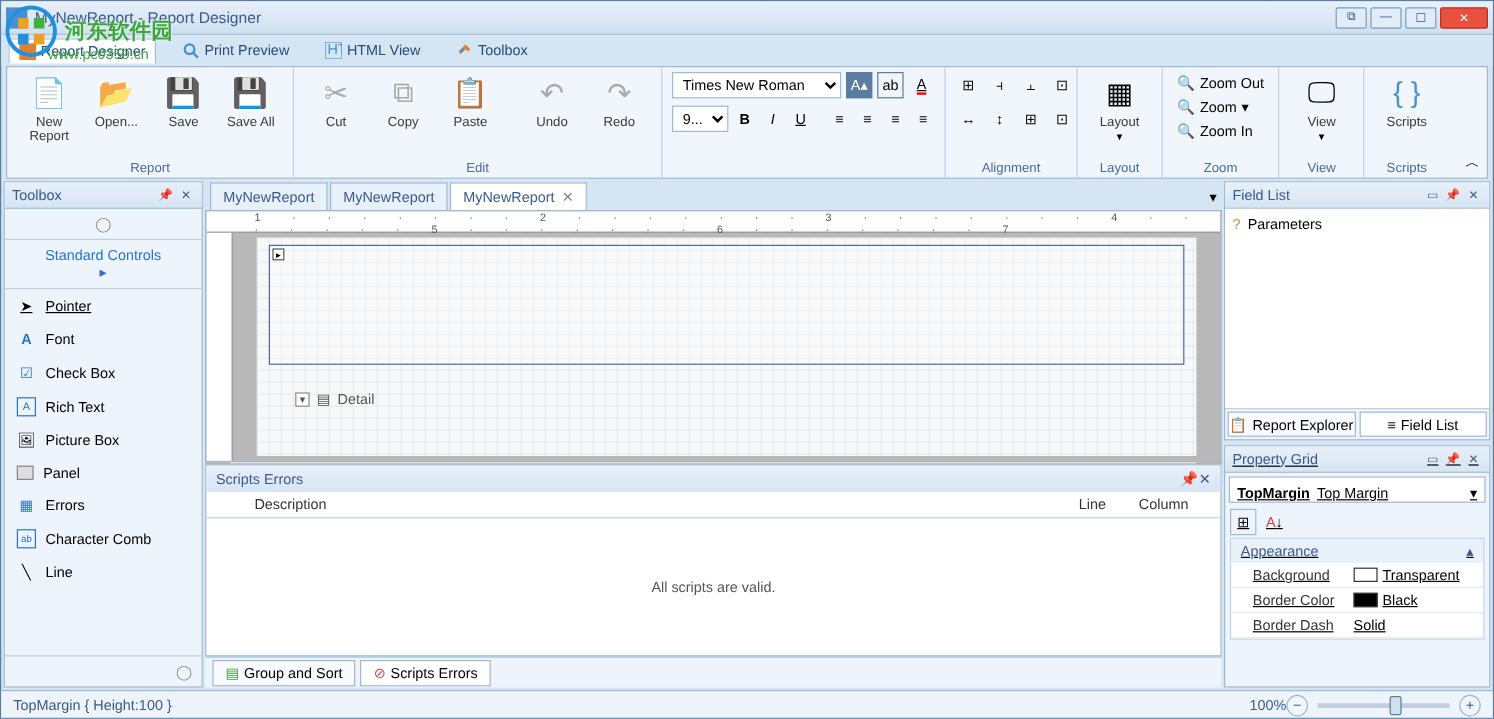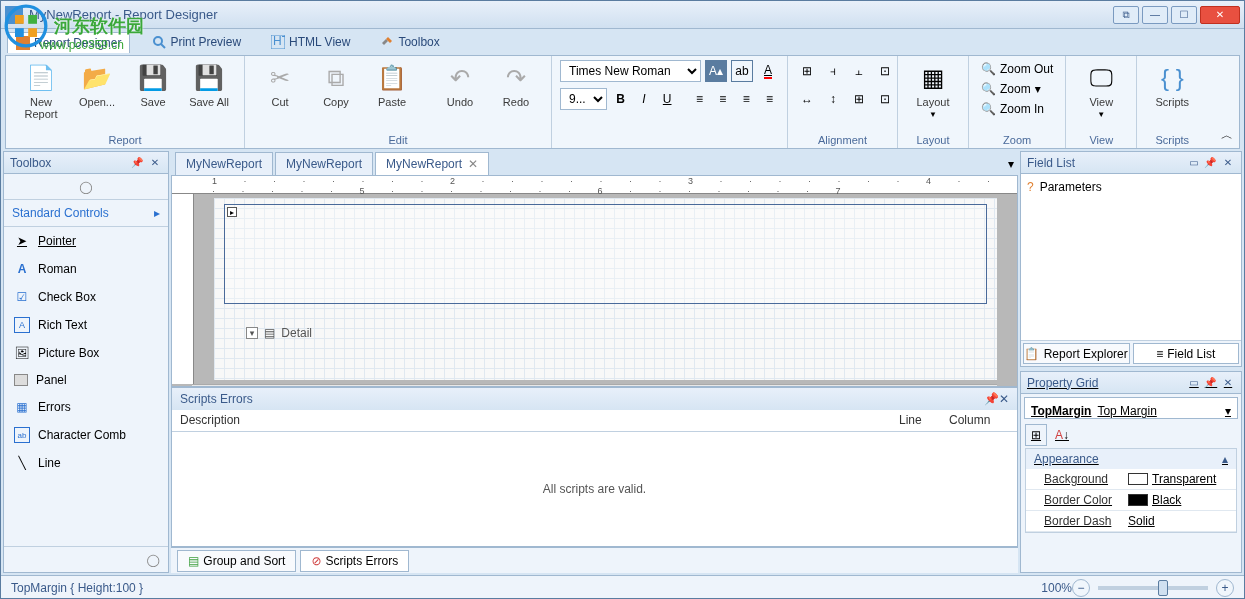--- a/index.html
+++ b/index.html
@@ -30,21 +30,21 @@
 .tbtn { width: 22px; height: 22px; border: 1px solid transparent; display: flex; align-items: center; justify-content: center; cursor: pointer; font-size: 12px; }
 
 .workarea { display: flex; height: 426px; }
 .panel { background: #eef4fb; border: 1px solid #a0b8d0; margin: 2px; display: flex; flex-direction: column; }
 .panel-hdr { height: 22px; background: linear-gradient(#e8f0fa,#d6e5f3); border-bottom: 1px solid #a0b8d0; display: flex; align-items: center; padding: 0 6px; color: #3a5a8a; font-size: 12px; }
 .panel-hdr .spacer { flex: 1; }
 .panel-hdr .pbtn { width: 14px; height: 14px; margin-left: 3px; cursor: pointer; color: #3a5a8a; font-size: 10px; display: flex; align-items: center; justify-content: center; }
 
 .toolbox { width: 166px; }
 .tbx-hdr2 { height: 26px; display: flex; align-items: center; justify-content: center; border-bottom: 1px solid #c0d0e0; }
-.tbx-title { padding: 6px 8px; color: #2a70d0; font-size: 14px; border-bottom: 1px solid #c0d0e0; display: flex; justify-content: space-between; align-items: center; }
+.tbx-title { padding: 6px 8px; color: #2a70d0; font-size: 14px; border-bottom: 1px solid #c0d0e0; display: flex; justify-content: space-between; align-items: center; flex-direction: column; }
 .tbx-list { flex: 1; overflow: auto; }
 .tbx-item { display: flex; align-items: center; gap: 8px; padding: 6px 10px; cursor: pointer; }
 .tbx-item.sel { text-decoration: underline; }
 .tbx-icon { width: 16px; height: 16px; display: flex; align-items: center; justify-content: center; }
 .tbx-ftr { height: 26px; border-top: 1px solid #c0d0e0; display: flex; align-items: center; justify-content: flex-end; padding: 0 8px; }
 
 .center { flex: 1; display: flex; flex-direction: column; margin: 2px 0; }
 .doc-tabs { height: 24px; display: flex; align-items: flex-end; background: #d6e5f3; padding-left: 4px; gap: 2px; }
 .doc-tab { padding: 4px 10px; background: #e8f0fa; border: 1px solid #a0b8d0; border-bottom: none; cursor: pointer; color: #3a5a8a; display: flex; gap: 6px; align-items: center; }
 .doc-tab.active { background: #fff; }
@@ -56,21 +56,21 @@
 .page { flex: 1; background: #f8f8f8; background-image: linear-gradient(#e0e8f0 1px, transparent 1px), linear-gradient(90deg, #e0e8f0 1px, transparent 1px); background-size: 10px 10px; margin: 4px 20px; position: relative; }
 .band { position: absolute; left: 10px; right: 10px; border: 1px solid #5a7ca0; background: rgba(255,255,255,0.3); }
 .band.top { top: 6px; height: 100px; border-color: #4a6a9a; }
 .band-lbl { position: absolute; left: 32px; top: 128px; display: flex; align-items: center; gap: 6px; color: #555; font-family: monospace; }
 .band-lbl .arr { border: 1px solid #888; width: 12px; height: 12px; display: flex; align-items: center; justify-content: center; font-size: 9px; background: #fff; }
 .hscroll { height: 18px; background: #e8e8e8; border-top: 1px solid #aaa; margin: 0 20px; display: flex; align-items: center; }
 
 .scripts { height: 160px; border: 1px solid #a0b8d0; background: #fff; display: flex; flex-direction: column; }
 .scripts .shdr { height: 22px; background: linear-gradient(#e8f0fa,#d6e5f3); display: flex; align-items: center; padding: 0 8px; color: #3a5a8a; }
 .scripts .cols { height: 22px; border-bottom: 1px solid #c0d0e0; display: flex; padding: 3px 8px; color: #333; }
-.scripts .cols .c1 { flex: 1; }
+.scripts .cols .c1 { flex: 1; margin-left: 32px; }
 .scripts .cols .c2 { width: 50px; }
 .scripts .cols .c3 { width: 60px; }
 .scripts .body { flex: 1; display: flex; align-items: center; justify-content: center; color: #555; }
 .btm-tabs { height: 26px; background: #eef4fb; border-top: 1px solid #a0b8d0; display: flex; align-items: center; gap: 4px; padding: 0 6px; }
 .btab { padding: 3px 10px; border: 1px solid #a0b8d0; background: #f8fafd; cursor: pointer; display: flex; gap: 4px; align-items: center; }
 .btab.active { background: #fff; }
 
 .right { width: 226px; display: flex; flex-direction: column; }
 .fl-body { flex: 1; background: #fff; padding: 4px; }
 .fl-item { display: flex; align-items: center; gap: 6px; padding: 2px; }
@@ -315,21 +315,21 @@
         <span>Standard Controls</span>
         <span>▸</span>
       </div>
     <div class="tbx-list">
       <div class="tbx-item sel">
           <span class="tbx-icon">➤</span>
           <span>Pointer</span>
         </div>
       <div class="tbx-item">
           <span class="tbx-icon" style="color:#2a70d0;font-weight:bold">A</span>
-          <span>Roman</span>
+          <span>Font</span>
         </div>
       <div class="tbx-item">
           <span class="tbx-icon" style="color:#2a70d0">☑</span>
           <span>Check Box</span>
         </div>
       <div class="tbx-item">
           <span class="tbx-icon" style="border:1px solid #2a70d0;color:#2a70d0;font-size:9px;padding:1px">A</span>
           <span>Rich Text</span>
         </div>
       <div class="tbx-item">

